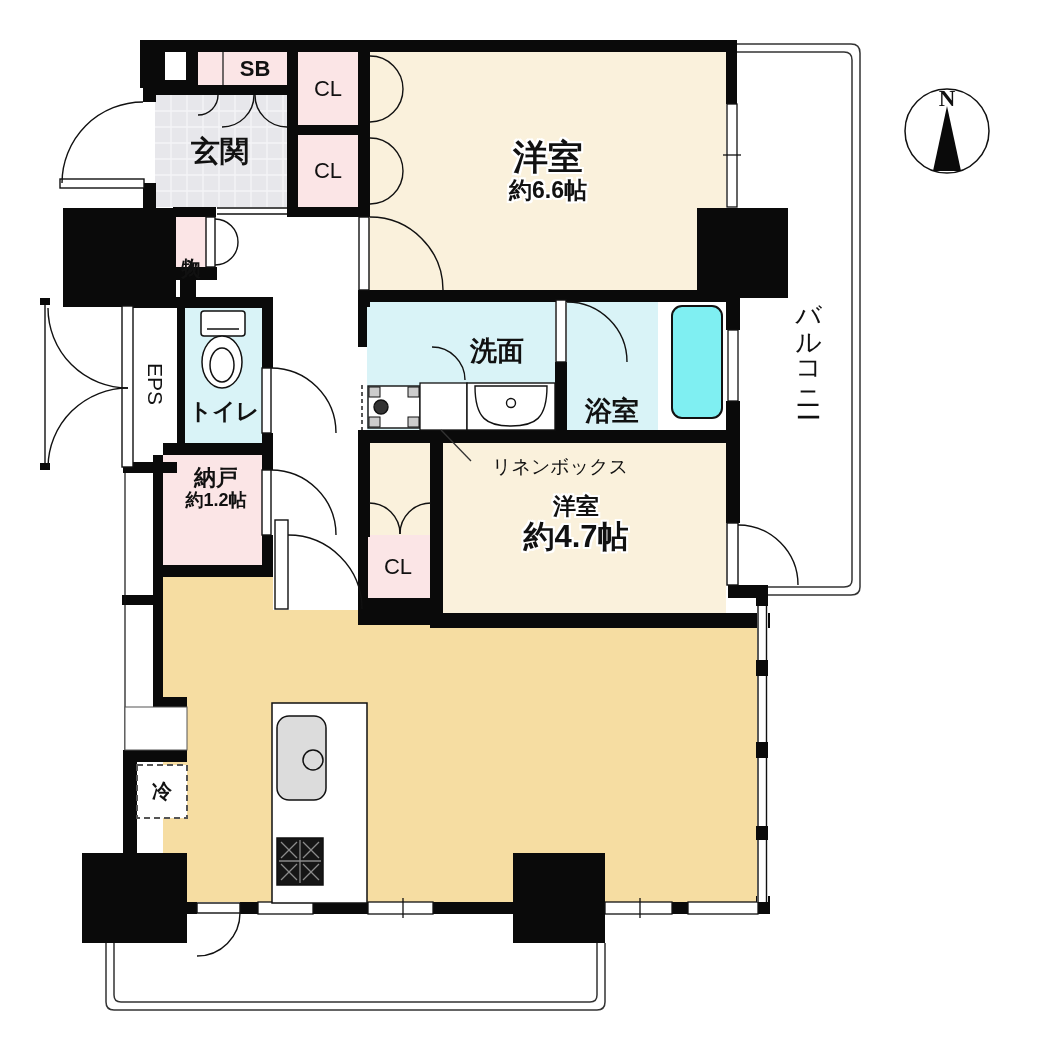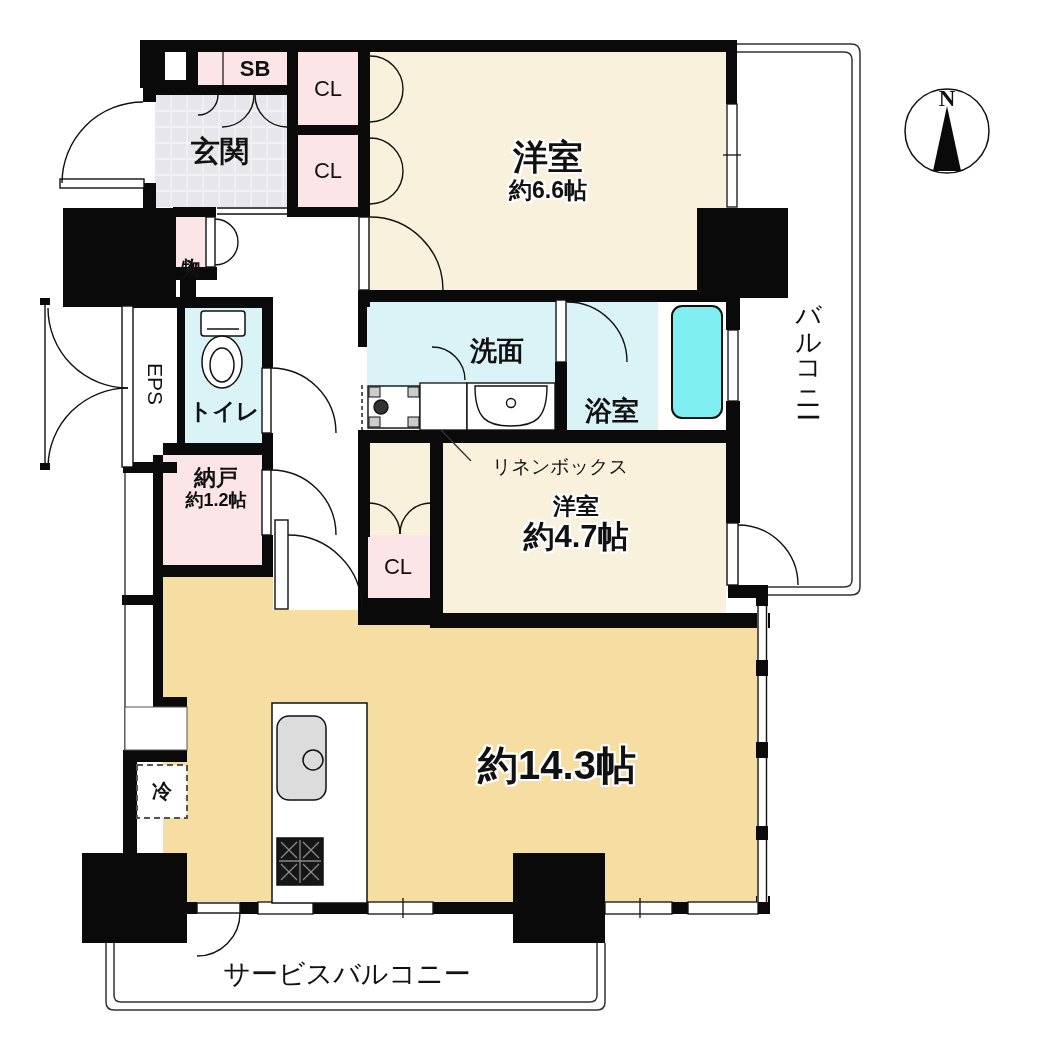--- a/index.html
+++ b/index.html
@@ -300,19 +300,17 @@
   <div class="lbl f19" style="left:492px;top:467px;transform:translate(0,-50%);">リネンボックス</div>
 
   <div class="lbl halo" style="left:576px;top:524px;">
     <div class="b f33">洋室</div>
     <div class="b f31">約4.7帖</div>
   </div>
 
   <div class="lbl f22" style="left:398px;top:567px;">CL</div>
 
   <div class="lbl halo" style="left:557px;top:765px;">
-    <div class="b f40">約14.3帖</div>
   </div>
 
   <div class="lbl b f20" style="left:162px;top:791px;">冷</div>
-  <div class="lbl f27" style="left:347px;top:975px;">サービスバルコニー</div>
   <div class="lbl b f23 serif" style="left:947px;top:99px;">N</div>
 </div>
 
 </body></html>

